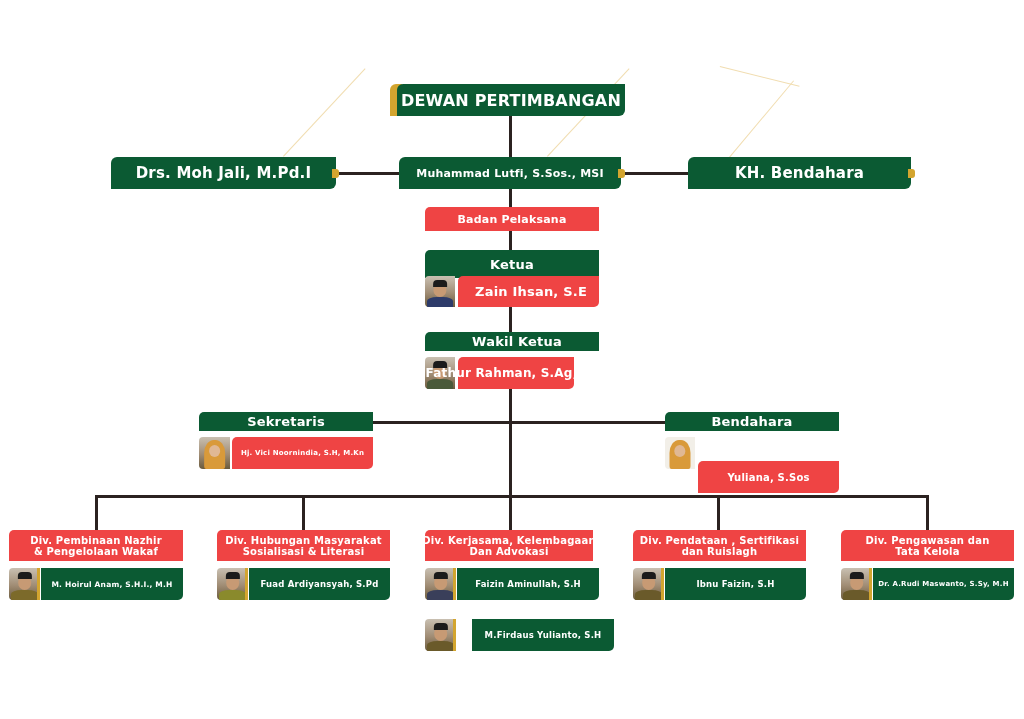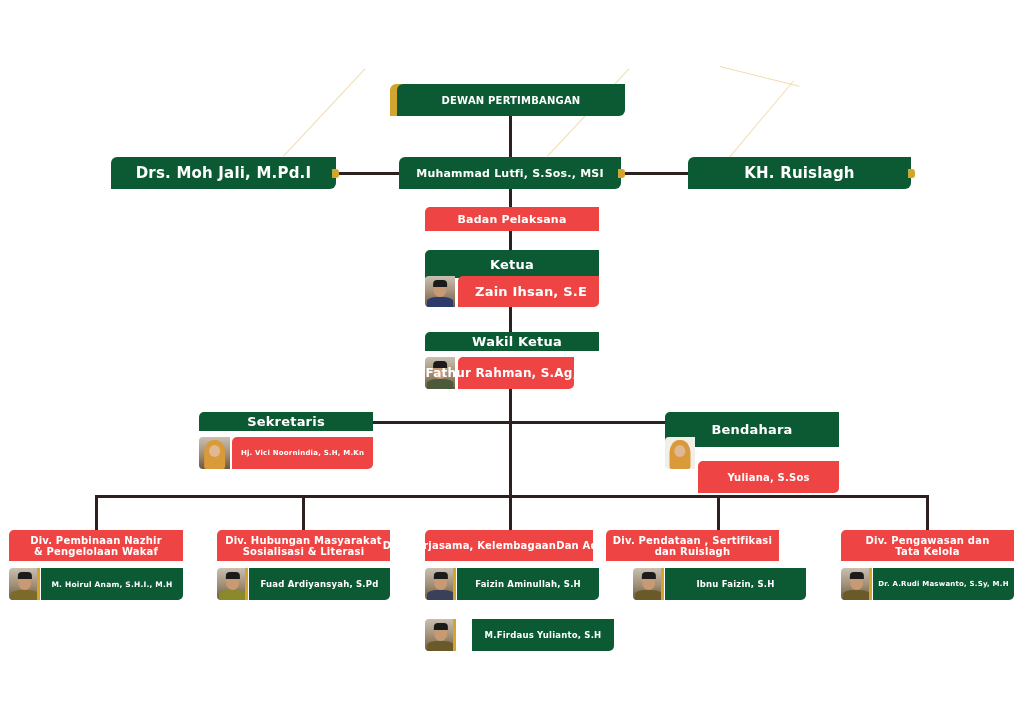--- a/index.html
+++ b/index.html
@@ -43,36 +43,36 @@
 <div class="line" style="left:509px;top:307px;width:3px;height:26px;"></div>
 <div class="line" style="left:509px;top:389px;width:3px;height:141px;"></div>
 <div class="line" style="left:372px;top:421px;width:294px;height:3px;"></div>
 <div class="line" style="left:95px;top:495px;width:834px;height:3px;"></div>
 <div class="line" style="left:95px;top:495px;width:3px;height:35px;"></div>
 <div class="line" style="left:302px;top:495px;width:3px;height:35px;"></div>
 <div class="line" style="left:717px;top:495px;width:3px;height:35px;"></div>
 <div class="line" style="left:926px;top:495px;width:3px;height:35px;"></div>
 
 <div class="abs" style="left:390px;top:84px;width:12px;height:32px;background:#d3a52f;border-radius:6px 0 0 0;"></div>
-<div class="abs box green" style="left:397px;top:84px;width:228px;height:32px;font-size:10px;border-radius:6px 0 6px 0;align-items:center;">
+<div class="abs box green" style="left:397px;top:84px;width:228px;height:32px;font-size:16px;border-radius:6px 0 6px 0;align-items:center;">
   <span>DEWAN PERTIMBANGAN</span>
 </div>
 
 <div class="abs box green r-both" style="left:111px;top:157px;width:225px;height:32px;font-size:15px;align-items:center;">
   <span>Drs. Moh Jali, M.Pd.I</span>
 </div>
 <div class="tab" style="left:332px;top:169px;"></div>
 
 <div class="abs box green r-both" style="left:399px;top:157px;width:222px;height:32px;font-size:11px;">
   <span>Muhammad Lutfi, S.Sos., MSI</span>
 </div>
 <div class="tab" style="left:618px;top:169px;"></div>
 
 <div class="abs box green r-both" style="left:688px;top:157px;width:223px;height:32px;font-size:15px;">
-  <span>KH. Ruislagh</span>
+  <span>KH. Bendahara</span>
 </div>
 <div class="tab" style="left:908px;top:169px;"></div>
 
 <div class="abs box gold r-tl" style="left:425px;top:207px;width:174px;height:24px;font-size:11px;border-radius:5px 0 0 0;">
   <span>Badan Pelaksana</span>
 </div>
 
 <div class="abs box green" style="left:425px;top:250px;width:174px;height:28px;font-size:13px;border-radius:5px 0 0 0;">
   <span>Ketua</span>
 </div>
@@ -101,21 +101,21 @@
   <span>Sekretaris</span>
 </div>
 <div class="photo" style="left:199px;top:437px;width:31px;height:32px;">
   <div class="hijab"></div>
     <div class="face"></div>
 </div>
 <div class="abs box gold" style="left:232px;top:437px;width:141px;height:32px;font-size:7px;border-radius:5px 0 5px 0;">
   <span>Hj. Vici Noornindia, S.H, M.Kn</span>
 </div>
 
-<div class="abs box green" style="left:665px;top:412px;width:174px;height:35px;font-size:13px;border-radius:5px 0 0 0;">
+<div class="abs box green" style="left:665px;top:412px;width:174px;height:19px;font-size:13px;border-radius:5px 0 0 0;">
   <span>Bendahara</span>
 </div>
 <div class="photo" style="left:665px;top:437px;width:30px;height:32px;background:#f2efe8;">
   <div class="hijab"></div>
     <div class="face"></div>
 </div>
 <div class="abs box gold" style="left:698px;top:461px;width:141px;height:32px;font-size:10px;border-radius:5px 0 5px 0;">
   <span>Yuliana, S.Sos</span>
 </div>
 
@@ -140,21 +140,21 @@
 <div class="photo" style="left:217px;top:568px;width:31px;height:32px;">
   <div class="head"></div>
     <div class="cap"></div>
     <div class="body" style="background:#8a8a2c;"></div>
     <div class="stripe"></div>
 </div>
 <div class="abs box green" style="left:249px;top:568px;width:141px;height:32px;font-size:8.5px;border-radius:0 0 5px 0;">
   <span>Fuad Ardiyansyah, S.Pd</span>
 </div>
 
-<div class="abs box gold" style="left:425px;top:530px;width:168px;height:31px;font-size:10px;line-height:11px;flex-direction:row;border-radius:5px 0 0 0;">
+<div class="abs box gold" style="left:425px;top:530px;width:168px;height:31px;font-size:10px;line-height:11px;flex-direction:column;border-radius:5px 0 0 0;">
   <span>Div. Kerjasama, Kelembagaan</span>
   <span>Dan Advokasi</span>
 </div>
 <div class="photo" style="left:425px;top:568px;width:31px;height:32px;">
   <div class="head"></div>
     <div class="cap"></div>
     <div class="body" style="background:#3a3f5a;"></div>
     <div class="stripe"></div>
 </div>
 <div class="abs box green" style="left:457px;top:568px;width:142px;height:32px;font-size:8.5px;border-radius:0 0 5px 0;">
@@ -163,21 +163,21 @@
 <div class="photo" style="left:425px;top:619px;width:31px;height:32px;">
   <div class="head"></div>
     <div class="cap"></div>
     <div class="body" style="background:#6a5a2a;"></div>
     <div class="stripe"></div>
 </div>
 <div class="abs box green" style="left:472px;top:619px;width:142px;height:32px;font-size:8.5px;border-radius:0 0 5px 0;">
   <span>M.Firdaus Yulianto, S.H</span>
 </div>
 
-<div class="abs box gold" style="left:606px;top:530px;width:173px;height:31px;font-size:10px;line-height:11px;flex-direction:column;border-radius:5px 0 0 0;">
+<div class="abs box gold" style="left:633px;top:530px;width:173px;height:31px;font-size:10px;line-height:11px;flex-direction:column;border-radius:5px 0 0 0;">
   <span>Div. Pendataan , Sertifikasi</span>
   <span>dan Ruislagh</span>
 </div>
 <div class="photo" style="left:633px;top:568px;width:31px;height:32px;">
   <div class="head"></div>
     <div class="cap"></div>
     <div class="body" style="background:#6a5a2a;"></div>
     <div class="stripe"></div>
 </div>
 <div class="abs box green" style="left:665px;top:568px;width:141px;height:32px;font-size:8.5px;border-radius:0 0 5px 0;">

